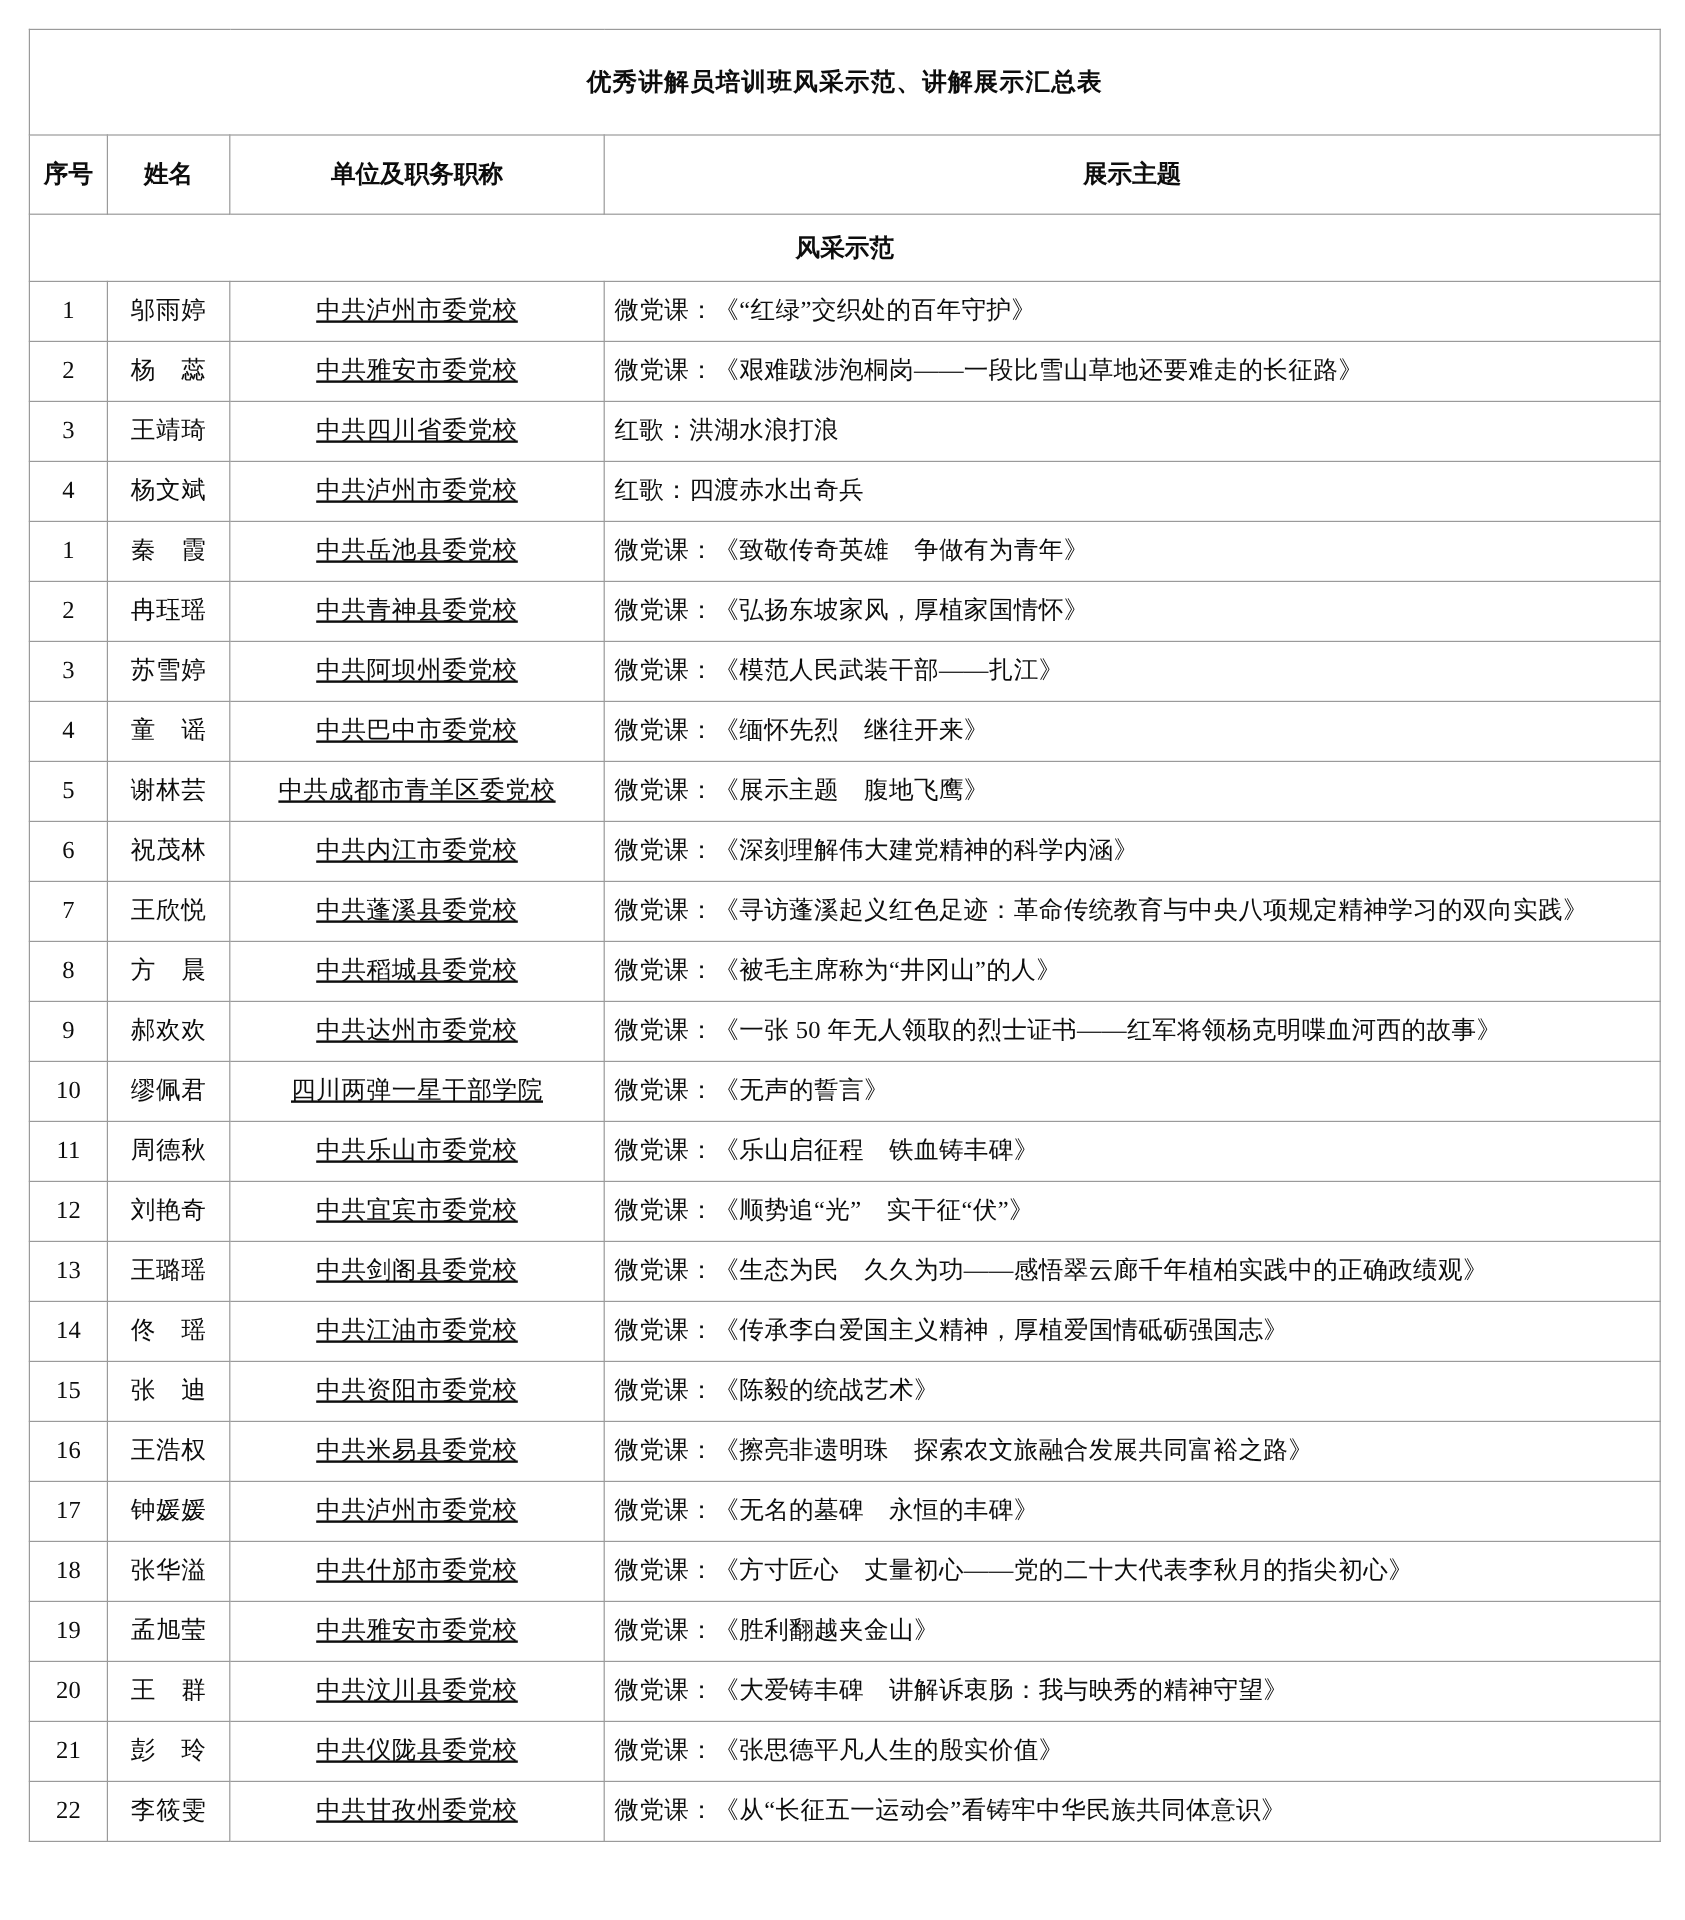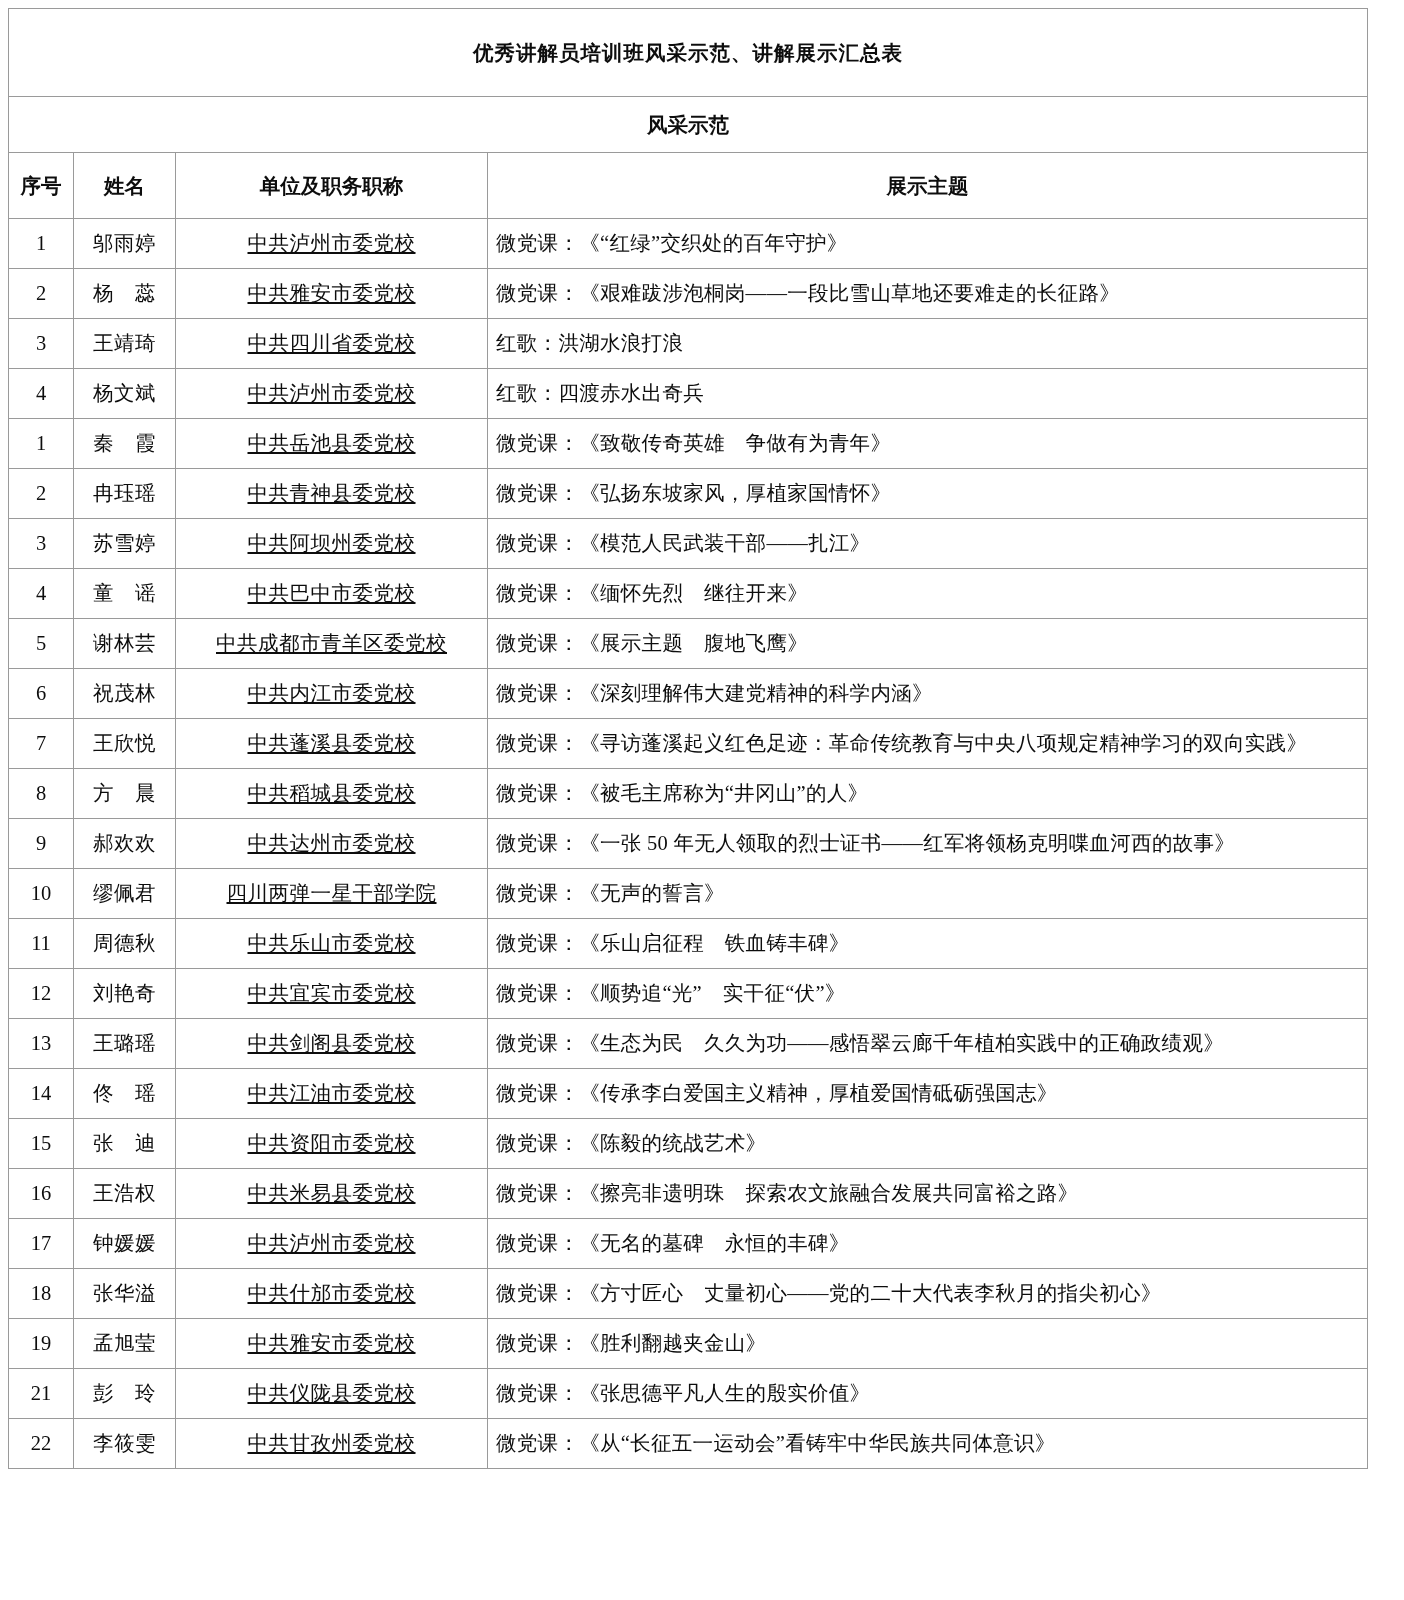--- a/index.html
+++ b/index.html
@@ -18,21 +18,21 @@
     width: 1404px;
     height: 1600px;
     position: relative;
     box-sizing: border-box;
     padding: 8px 8px 0 8px;
   }
   table.sheet {
     border-collapse: collapse;
     table-layout: fixed;
     width: 1359px;
-    margin: 0;
+    margin: 16px;
   }
   table.sheet td {
     border: 1px solid #9a9a9a;
     padding: 0 8px;
     vertical-align: middle;
     font-size: 20.5px;
     line-height: 1.25;
     color: #0d0d0d;
     box-sizing: border-box;
   }
@@ -83,28 +83,28 @@
       <col class="c-idx">
         <col class="c-name">
         <col class="c-unit">
         <col class="c-topic">
     </colgroup>
     <tbody>
       <tr>
         <td class="title-cell" colspan="4">优秀讲解员培训班风采示范、讲解展示汇总表</td>
       </tr>
       <tr>
-          <td class="section-cell" colspan="4">风采示范</td>
-        </tr>
-    <tr>
         <td class="head-cell">序号</td>
         <td class="head-cell">姓名</td>
         <td class="head-cell">单位及职务职称</td>
         <td class="head-cell">展示主题</td>
       </tr>
+    <tr>
+          <td class="section-cell" colspan="4">风采示范</td>
+        </tr>
         <tr class="data-row">
           <td class="idx">1</td>
           <td class="name">邬雨婷</td>
           <td class="unit">中共泸州市委党校</td>
           <td class="topic">微党课：《“红绿”交织处的百年守护》</td>
         </tr>
         <tr class="data-row">
           <td class="idx">2</td>
           <td class="name">杨　蕊</td>
           <td class="unit">中共雅安市委党校</td>
@@ -228,20 +228,26 @@
           <td class="idx">18</td>
           <td class="name">张华溢</td>
           <td class="unit">中共什邡市委党校</td>
           <td class="topic">微党课：《方寸匠心　丈量初心——党的二十大代表李秋月的指尖初心》</td>
         </tr>
         <tr class="data-row">
           <td class="idx">19</td>
           <td class="name">孟旭莹</td>
           <td class="unit">中共雅安市委党校</td>
           <td class="topic">微党课：《胜利翻越夹金山》</td>
+        </tr>
+        <tr class="data-row">
+          <td class="idx">20</td>
+          <td class="name">王　群</td>
+          <td class="unit">中共汶川县委党校</td>
+          <td class="topic">微党课：《大爱铸丰碑　讲解诉衷肠：我与映秀的精神守望》</td>
         </tr>
         <tr class="data-row">
           <td class="idx">21</td>
           <td class="name">彭　玲</td>
           <td class="unit">中共仪陇县委党校</td>
           <td class="topic">微党课：《张思德平凡人生的殷实价值》</td>
         </tr>
         <tr class="data-row">
           <td class="idx">22</td>
           <td class="name">李筱雯</td>

